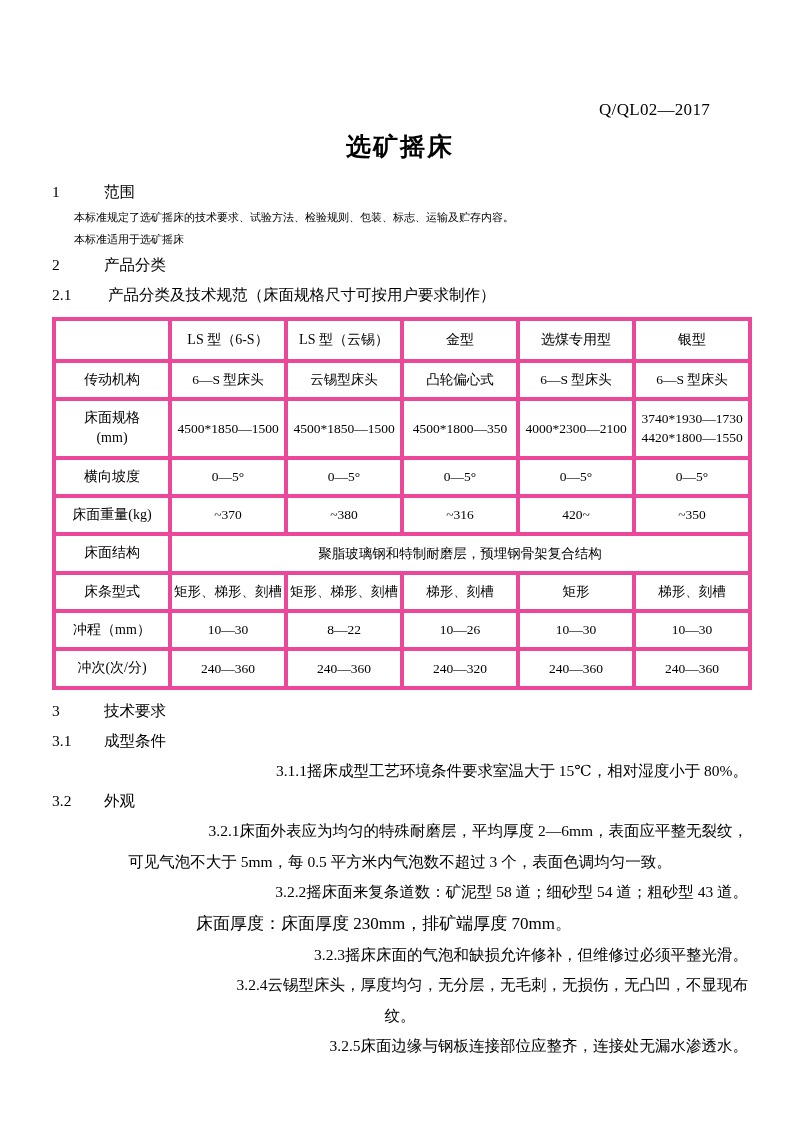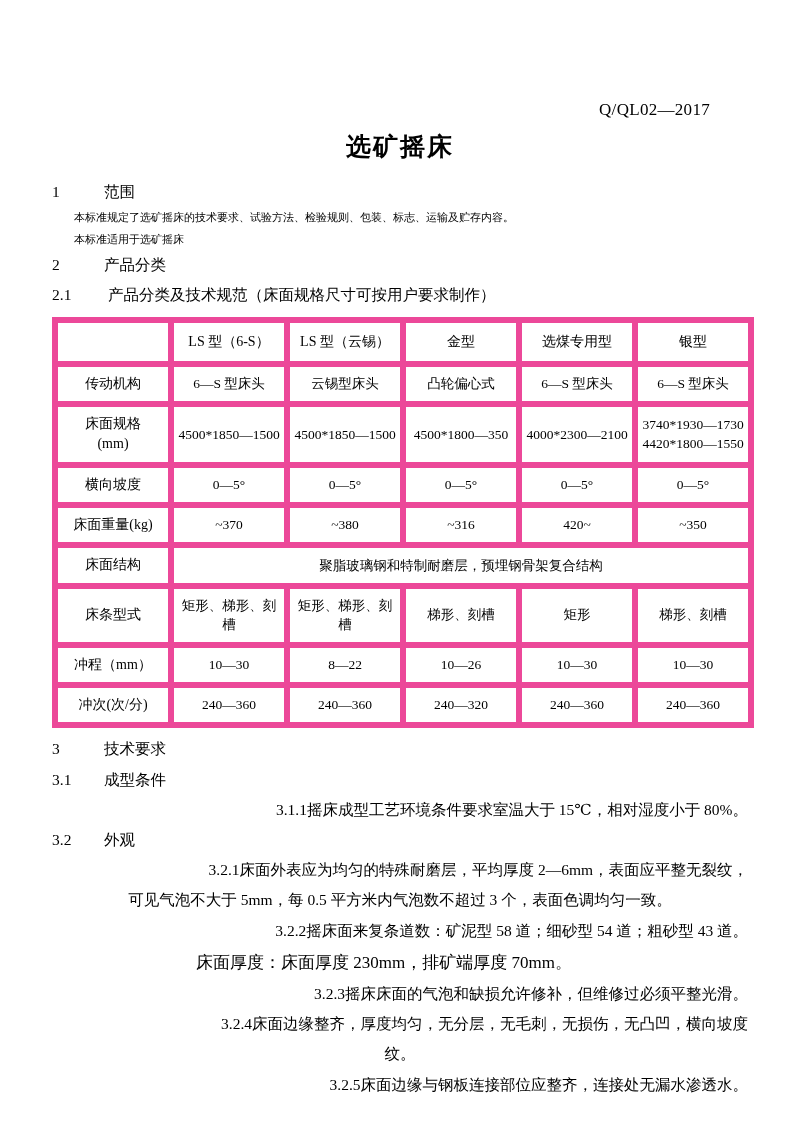--- a/index.html
+++ b/index.html
@@ -84,21 +84,21 @@
     margin: 0;
     text-align: center;
   }
   table.spec {
     border-collapse: collapse;
     width: 696px;
     margin: 6px 0 6px 0;
     table-layout: fixed;
   }
   table.spec td {
-    border: 6px solid #ec4899;
+    border: 4px solid #ec4899;
     text-align: center;
     vertical-align: middle;
     font-size: 13.5px;
     line-height: 1.45;
     padding: 7px 2px;
     font-family: "Liberation Serif", "DejaVu Serif", serif;
   }
   table.spec td.hdr {
     font-size: 14px;
   }
@@ -258,21 +258,21 @@
   </p>
   <p class="hang2">
     <span class="num"></span><span>床面厚度：床面厚度 230mm，排矿端厚度 70mm。</span>
   </p>
 
   <p class="hang">
     <span class="num">3.2.3</span><span>摇床床面的气泡和缺损允许修补，但维修过必须平整光滑。</span>
   </p>
 
   <p class="hang">
-    <span class="num">3.2.4</span><span>床面边缘整齐，厚度均匀，无分层，无毛刺，无损伤，无凸凹，横向坡度</span>
+    <span class="num">3.2.4</span><span>云锡型床头，厚度均匀，无分层，无毛刺，无损伤，无凸凹，不显现布</span>
   </p>
   <p class="cont">纹。</p>
 
   <p class="hang">
     <span class="num">3.2.5</span><span>床面边缘与钢板连接部位应整齐，连接处无漏水渗透水。</span>
   </p>
 
 </div>
 
 </body></html>

